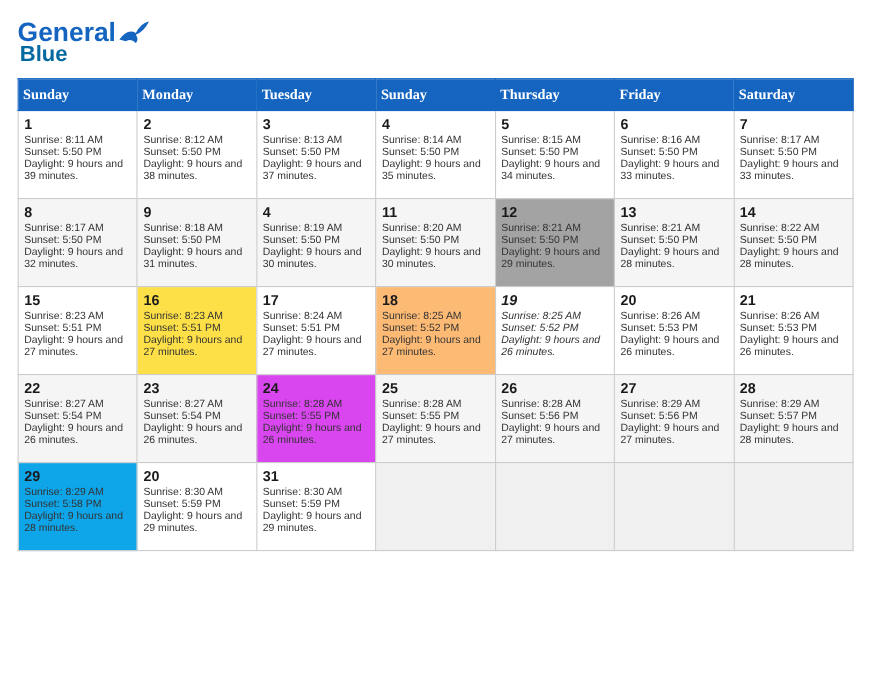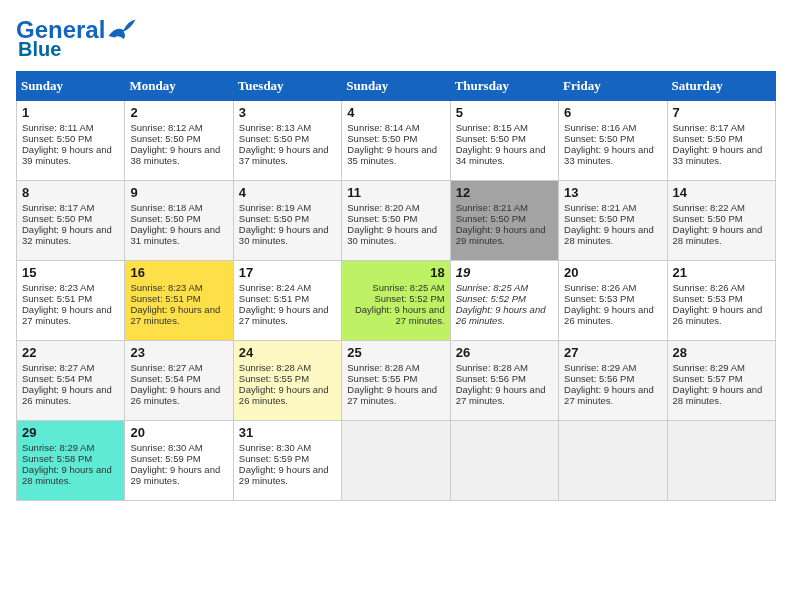--- a/index.html
+++ b/index.html
@@ -209,21 +209,21 @@
           <div>Sunrise: 8:23 AM</div>
           <div>Sunset: 5:51 PM</div>
           <div>Daylight: 9 hours and 27 minutes.</div>
         </td>
         <td style="background: rgb(255, 255, 255);">
           <span class="day-num">17</span>
           <div>Sunrise: 8:24 AM</div>
           <div>Sunset: 5:51 PM</div>
           <div>Daylight: 9 hours and 27 minutes.</div>
         </td>
-        <td style="background: #bef264; text-align: right;">
+        <td style="background: #fdba74;">
           <span class="day-num">18</span>
           <div>Sunrise: 8:25 AM</div>
           <div>Sunset: 5:52 PM</div>
           <div>Daylight: 9 hours and 27 minutes.</div>
         </td>
         <td style="background: rgb(255, 255, 255); font-style: italic;">
           <span class="day-num">19</span>
           <div>Sunrise: 8:25 AM</div>
           <div>Sunset: 5:52 PM</div>
           <div>Daylight: 9 hours and 26 minutes.</div>
@@ -247,21 +247,21 @@
           <div>Sunrise: 8:27 AM</div>
           <div>Sunset: 5:54 PM</div>
           <div>Daylight: 9 hours and 26 minutes.</div>
         </td>
         <td style="background: rgb(245, 245, 245);">
           <span class="day-num">23</span>
           <div>Sunrise: 8:27 AM</div>
           <div>Sunset: 5:54 PM</div>
           <div>Daylight: 9 hours and 26 minutes.</div>
         </td>
-        <td style="background: #fef9c3;">
+        <td style="background: #d946ef;">
           <span class="day-num">24</span>
           <div>Sunrise: 8:28 AM</div>
           <div>Sunset: 5:55 PM</div>
           <div>Daylight: 9 hours and 26 minutes.</div>
         </td>
         <td style="background: rgb(245, 245, 245);">
           <span class="day-num">25</span>
           <div>Sunrise: 8:28 AM</div>
           <div>Sunset: 5:55 PM</div>
           <div>Daylight: 9 hours and 27 minutes.</div>
@@ -279,21 +279,21 @@
           <div>Daylight: 9 hours and 27 minutes.</div>
         </td>
         <td style="background: rgb(245, 245, 245);">
           <span class="day-num">28</span>
           <div>Sunrise: 8:29 AM</div>
           <div>Sunset: 5:57 PM</div>
           <div>Daylight: 9 hours and 28 minutes.</div>
         </td>
       </tr>
       <tr>
-        <td style="background: #5eead4;">
+        <td style="background: #0ea5e9;">
           <span class="day-num">29</span>
           <div>Sunrise: 8:29 AM</div>
           <div>Sunset: 5:58 PM</div>
           <div>Daylight: 9 hours and 28 minutes.</div>
         </td>
         <td style="background: rgb(255, 255, 255);">
           <span class="day-num">20</span>
           <div>Sunrise: 8:30 AM</div>
           <div>Sunset: 5:59 PM</div>
           <div>Daylight: 9 hours and 29 minutes.</div>

